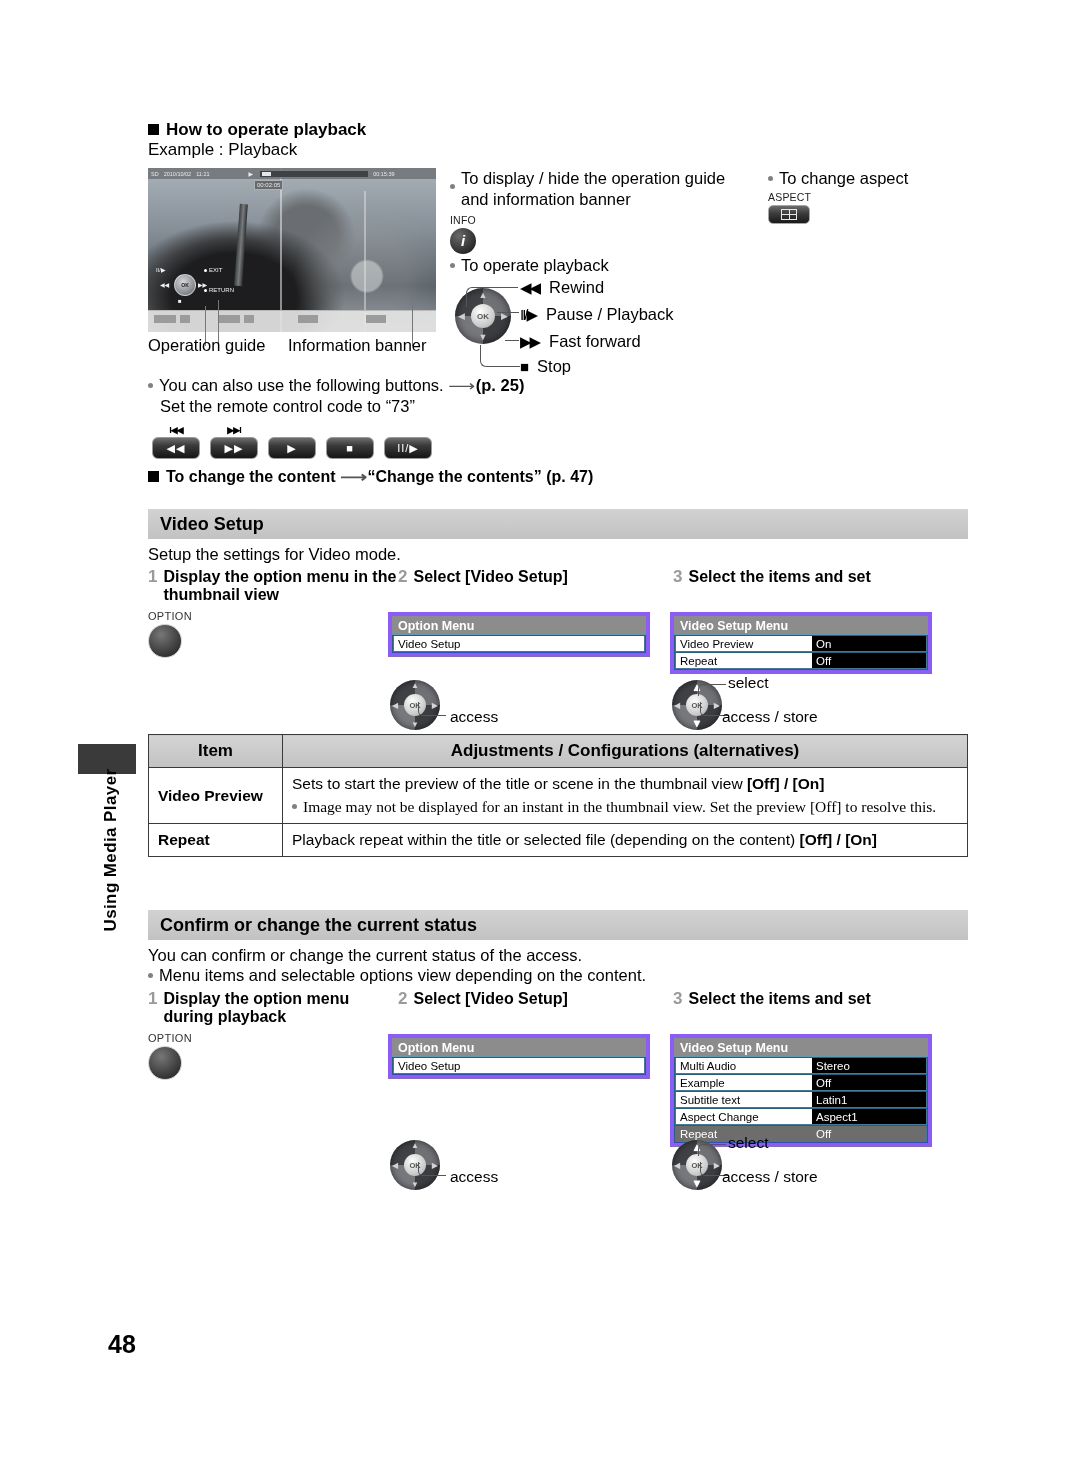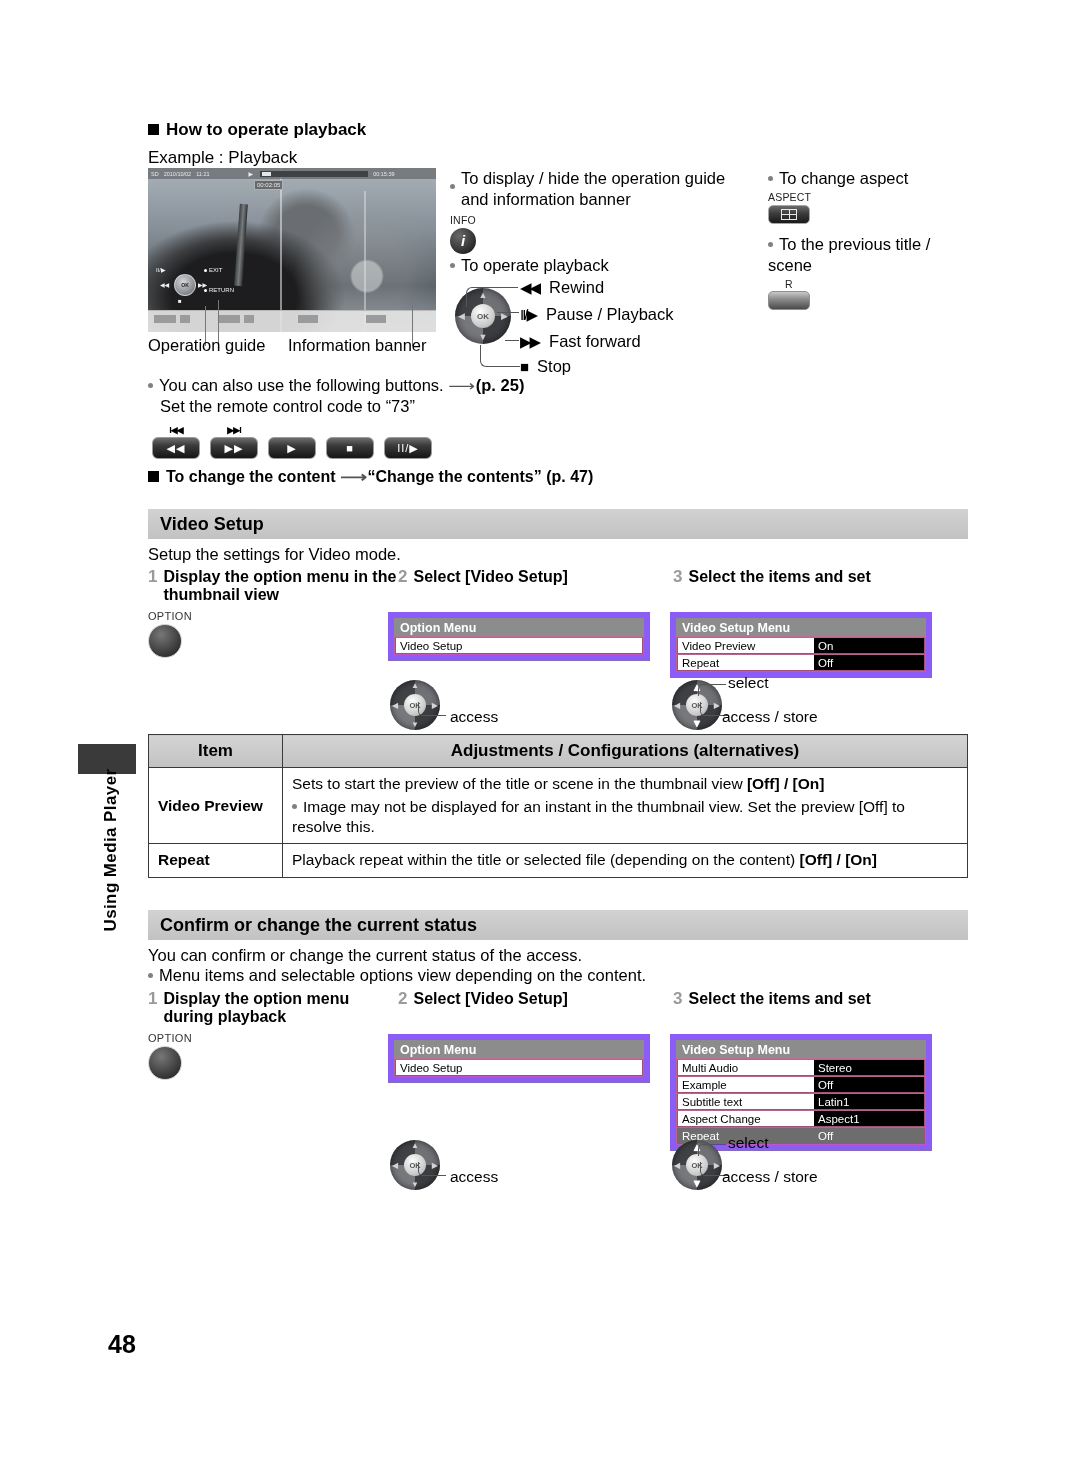--- a/index.html
+++ b/index.html
@@ -33,21 +33,21 @@
   .sq-head { font-size:17px; font-weight:bold; }
   .sq-head .sq { display:inline-block; width:11px; height:11px; background:#000; margin-right:7px; }
   .arrow-r { display:inline-block; color:#555; font-size:15px; transform:scaleX(1.25); margin:0 3px; }
   .bul { display:inline-block; width:5px; height:5px; border-radius:50%; background:#808080; margin:0 6px 3px 0;}
   .bullet-li { display:flex; }
   .bullet-li .bd { flex:0 0 auto; padding-top:8px; }
   .bullet-li .bt { flex:1 1 auto; }
 
   
   #top { position:absolute; left:148px; top:120px; width:820px; }
-  #how-head { margin-bottom:8px; }
+  #how-head { }
   #example-lbl { font-size:17px; margin-bottom:6px; }
 
   
   #tv {
     position:absolute; left:148px; top:168px;
     width:288px; height:164px;
     background:linear-gradient(160deg,#9aa4ae 0%,#7e8890 30%,#5d666e 60%,#8d969d 100%);
     overflow:hidden;
   }
   #tv .photo {
@@ -251,21 +251,21 @@
   .optbtn .lbl { font-size:11px; letter-spacing:.3px; color:#333; }
   .optbtn .dot {
     width:34px; height:34px; border-radius:50%; margin-top:2px;
     background:radial-gradient(circle at 38% 30%, #777, #3a3a3a 65%, #1b1b1b);
     border:1px solid #cfcfcf;
   }
   #opt1 { left:148px; top:610px; }
   #opt2 { left:148px; top:1032px; }
 
   
-  .menu { position:absolute; border:6px solid #8b5cf6; background:#ec4899; }
+  .menu { position:absolute; border:4px solid #8b5cf6; background:#0369a1; }
   .menu .mh {
     height:19px; background:#8c8c8c; color:#fff;
     font-size:12.5px; display:flex; align-items:center; padding-left:6px;
     font-weight:bold;
   }
   .menu .mrow { display:flex; height:16px; border:1px solid #6d6d6d; border-top:0; margin:1px; }
   .menu .mrow .k {
     flex:0 0 auto; background:#fff; color:#000; font-size:11.5px;
     display:flex; align-items:center; padding-left:4px;
   }
@@ -487,25 +487,20 @@
 
 <div id="fr">
   <div class="fr-item">
     <span class="bul"></span><span>To change aspect</span>
     <div class="ico-lbl" style="margin-top:2px;">ASPECT</div>
     <div class="pillbtn aspect">
         <span class="aspect-glyph"></span>
       </div>
   </div>
 
-  <div class="fr-item">
-    <span class="bul"></span><span>To the previous title / scene</span>
-    <div class="ico-lbl" style="margin-top:2px; text-align:center; width:42px;">R</div>
-    <div class="plainpill"></div>
-  </div>
 
 
 </div>
 
 <div class="secbar" id="sec-video">
   <span>Video Setup</span>
 </div>
 <div class="body-line" id="vs-desc">Setup the settings for Video mode.</div>
 
 <div class="steps" id="steps-1">
@@ -577,21 +572,21 @@
       <th class="c-item">Item</th>
       <th>Adjustments / Configurations (alternatives)</th>
     </tr>
   </thead>
   <tbody>
     <tr>
       <td class="c-item">Video Preview</td>
       <td>
         <span>Sets to start the preview of the title or scene in the thumbnail view</span>
         <b>[Off] / [On]</b>
-        <div style="margin-top:3px;"><span class="bul"></span><span>Image may not be displayed for an instant in the thumbnail view. Set the preview [Off] to resolve this.</span></div>
+        <div style="margin-top:3px;font-family:Liberation Serif, serif;"><span class="bul"></span><span>Image may not be displayed for an instant in the thumbnail view. Set the preview [Off] to resolve this.</span></div>
       </td>
     </tr>
     <tr>
       <td class="c-item">Repeat</td>
       <td>
         <span>Playback repeat within the title or selected file (depending on the content)</span>
         <b>[Off] / [On]</b>
       </td>
     </tr>
   </tbody>

